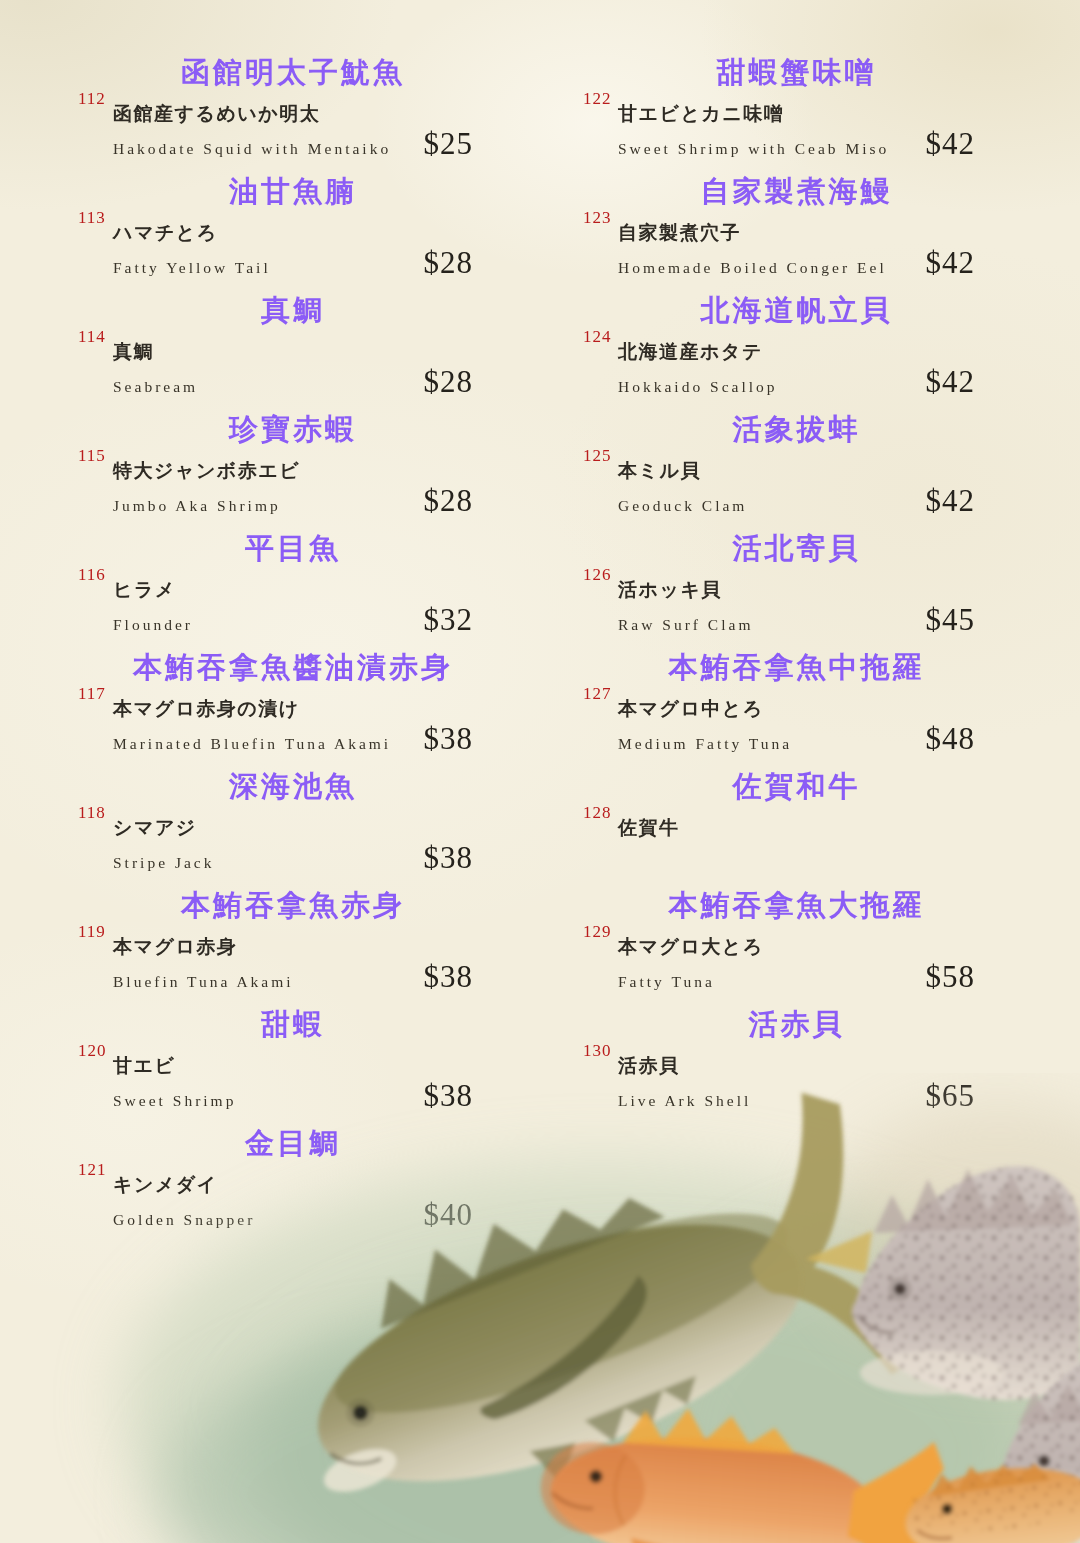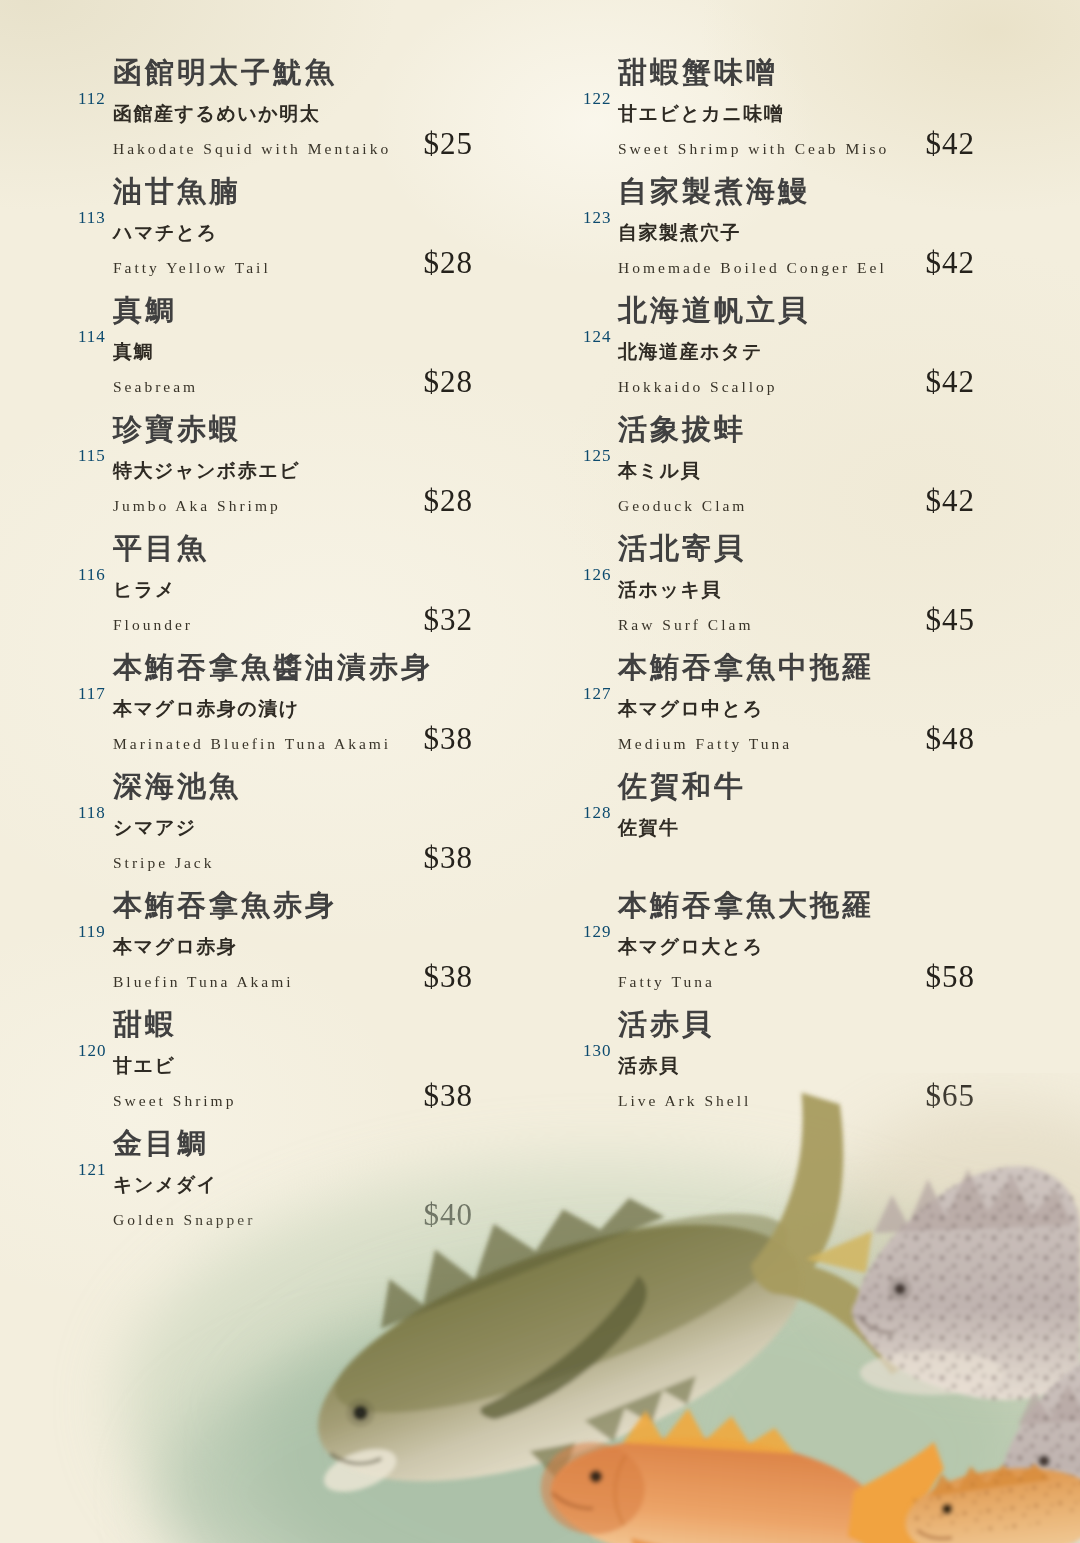--- a/index.html
+++ b/index.html
@@ -15,26 +15,26 @@
       radial-gradient(520px 360px at 85% 32%, rgba(237,230,208,0.50), rgba(237,230,208,0) 70%),
       radial-gradient(400px 280px at 12% 72%, rgba(249,246,234,0.5), rgba(249,246,234,0) 70%),
       #f3eedd;
   }
   .col{position:absolute;top:54px;}
   .col-left{left:78px;width:395px;}
   .col-right{left:583px;width:392px;}
   .menu-item{height:119px;display:flex;align-items:flex-start;}
   .item-num{
     width:35px;flex:0 0 35px;padding-top:35px;
-    font-size:17px;letter-spacing:1px;color:#0c4a6e;
+    font-size:17px;letter-spacing:1px;color:#b91c1c;
   }
   .item-body{flex:1;min-width:0;}
   .item-title{
     font-size:29px;line-height:36px;font-weight:700;
-    letter-spacing:3px;color:#404040;white-space:nowrap;
+    letter-spacing:3px;color:#8b5cf6;white-space:nowrap;text-align:center;
   }
   .item-jp{
     font-size:19px;line-height:27px;margin-top:10px;font-weight:600;
     letter-spacing:1.5px;color:#2f2b24;white-space:nowrap;
   }
   .item-en-row{
     display:flex;justify-content:space-between;align-items:baseline;margin-top:1px;
   }
   .item-en{
     font-size:15.5px;line-height:25px;letter-spacing:3px;

